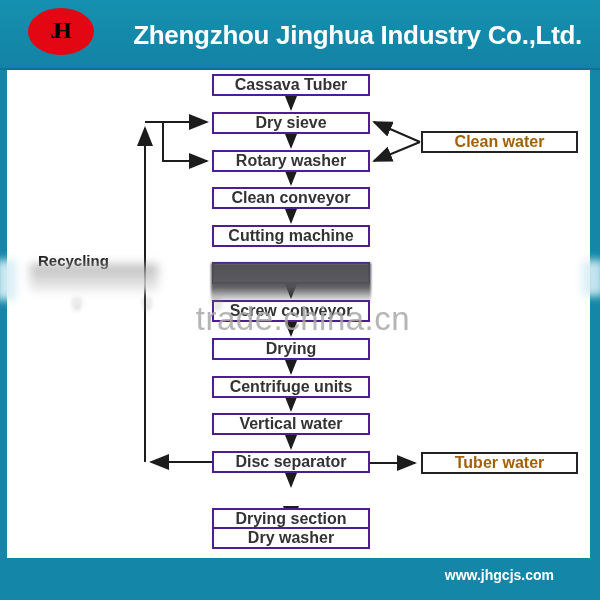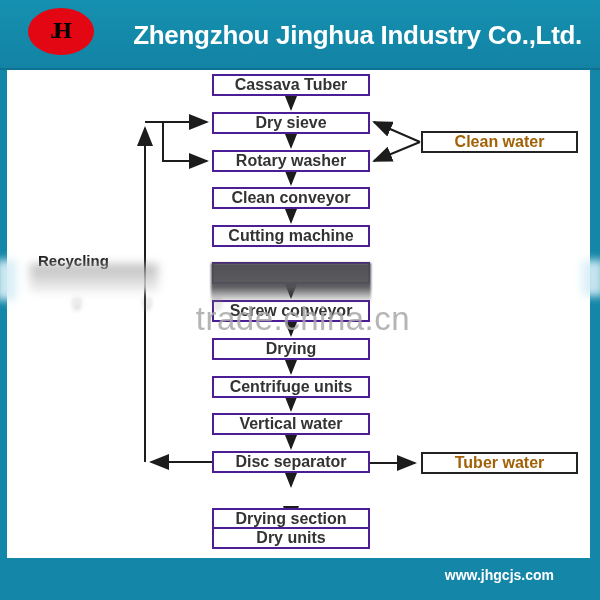--- a/index.html
+++ b/index.html
@@ -106,21 +106,21 @@
 <div class="fbox" style="top:150px">Rotary washer</div>
 <div class="fbox" style="top:187px">Clean conveyor</div>
 <div class="fbox" style="top:225px">Cutting machine</div>
 <div class="fbox" style="top:262px"></div>
 <div class="fbox" style="top:300px">Screw conveyor</div>
 <div class="fbox" style="top:338px">Drying</div>
 <div class="fbox" style="top:376px">Centrifuge units</div>
 <div class="fbox" style="top:413px">Vertical water</div>
 <div class="fbox" style="top:451px">Disc separator</div>
 <div class="fbox" style="top:508px">Drying section</div>
-<div class="fbox" style="top:527px">Dry units</div>
+<div class="fbox" style="top:527px">Dry washer</div>
 
 <div class="sbox" style="top:131px">Clean water</div>
 <div class="sbox" style="top:452px">Tuber water</div>
 
 <div class="recycling-label">Recycling</div>
 
 <div class="wm-smudge-left"></div>
 <div class="wm-ghosts">g g g</div>
 <div class="wm-band"></div>
 <div class="wm-text">trade.china.cn</div>

